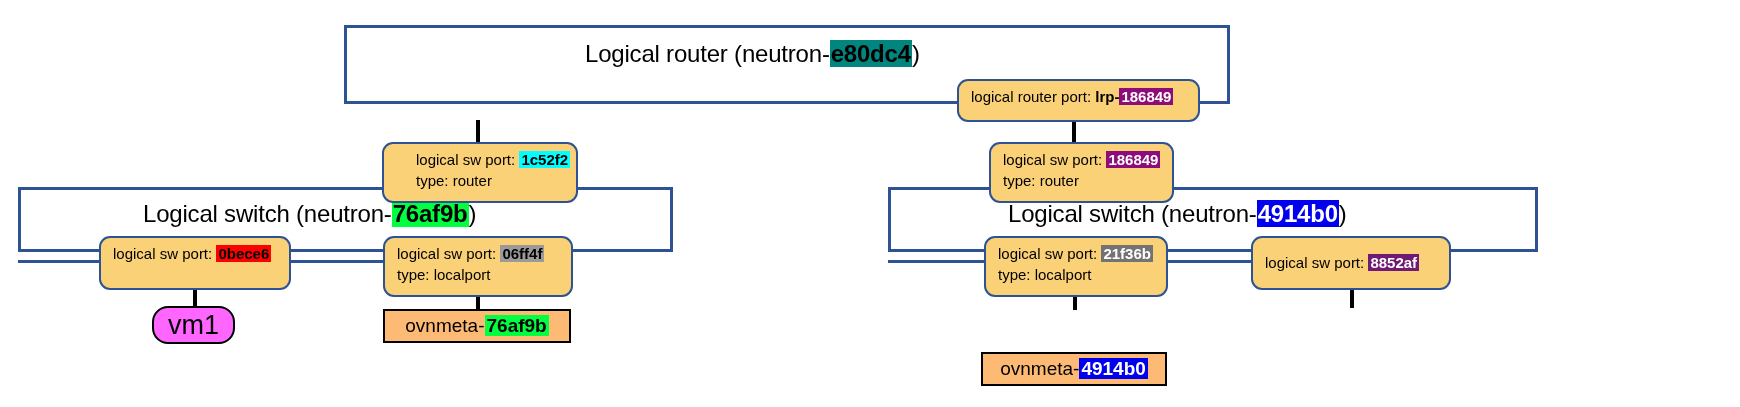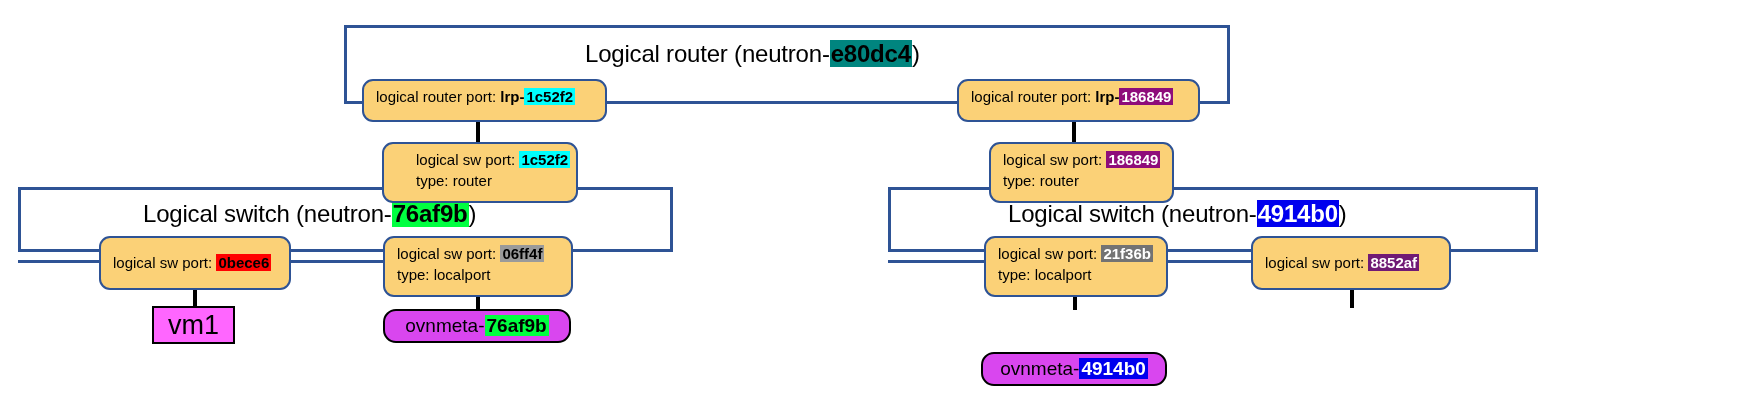--- a/index.html
+++ b/index.html
@@ -60,49 +60,44 @@
     display:flex;
     align-items:center;
     justify-content:center;
     z-index:5;
     white-space:nowrap;
   }
   .endpoint.vm{
     background:#ff66ff;
     font-size:27px;
     color:#000;
+    border-radius:16px;
   }
   .endpoint.meta{
-    background:#d946ef;
+    background:#fdba74;
     font-size:19px;
     color:#000;
-    border-radius:13px;
   }
   .endpoint .hl{font-weight:bold;padding:0 2px;}
 
   
   .vline{position:absolute;background:#000;width:4px;z-index:1;}
   .hline-blue{position:absolute;background:#2e5395;height:3px;z-index:1;}
 </style>
 </head>
 <body>
 
 <div class="stage">
 
   <div class="container-box" style="left:344px;top:25px;width:886px;height:79px;"></div>
 
   <div class="container-title" style="left:585px;top:40px;">
     <span>Logical router (neutron-</span><span class="hl" style="background:#00857f;color:#000;">e80dc4</span><span>)</span>
   </div>
 
-  <div class="port" style="left:362px;top:79px;width:245px;height:43px;">
-    <span class="line">
-      <span class="lbl">logical router port: </span><span class="strong">lrp-</span><span class="hl" style="background:#00ffff;color:#000;">1c52f2</span>
-    </span>
-  </div>
 
   <div class="port" style="left:957px;top:79px;width:243px;height:43px;">
     <span class="line">
       <span class="lbl">logical router port: </span><span class="strong">lrp-</span><span class="hl" style="background:#8e0c7a;color:#fff;">186849</span>
     </span>
   </div>
 
   <div class="vline" style="left:476px;top:120px;height:28px;"></div>
   <div class="vline" style="left:1072px;top:120px;height:28px;"></div>
 
@@ -112,21 +107,21 @@
     <span>Logical switch (neutron-</span><span class="hl" style="background:#00ff40;color:#000;">76af9b</span><span>)</span>
   </div>
 
   <div class="port" style="left:382px;top:142px;width:196px;height:61px;padding-left:32px;">
     <span class="line">
       <span class="lbl">logical sw port: </span><span class="hl" style="background:#00ffff;color:#000;">1c52f2</span>
     </span>
     <span class="line">type: router</span>
   </div>
 
-  <div class="port" style="left:99px;top:236px;width:192px;height:54px;display:flex;align-items:center;">
+  <div class="port" style="left:99px;top:236px;width:192px;height:54px;display:flex;">
     <span class="line">
       <span class="lbl wavy">logical sw port: </span><span class="hl" style="background:#ff0000;color:#000;">0bece6</span>
     </span>
   </div>
 
   <div class="port" style="left:383px;top:236px;width:190px;height:61px;">
     <span class="line">
       <span class="lbl">logical sw port: </span><span class="hl" style="background:#9a9a9a;color:#000;">06ff4f</span>
     </span>
     <span class="line">type: localport</span>

